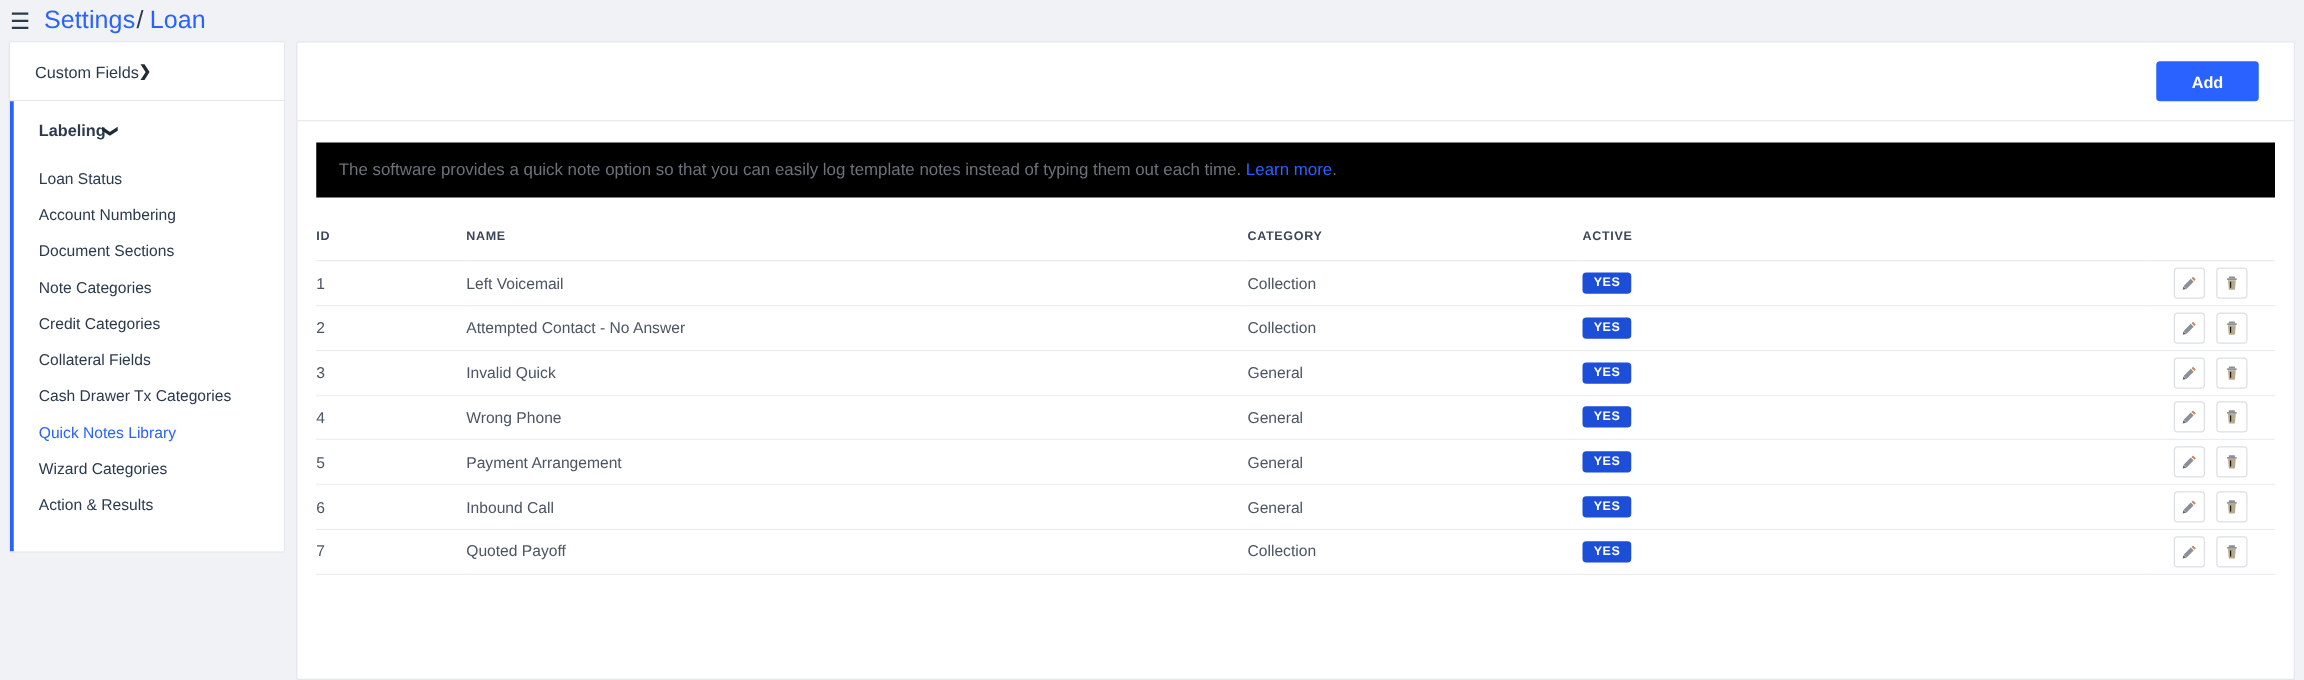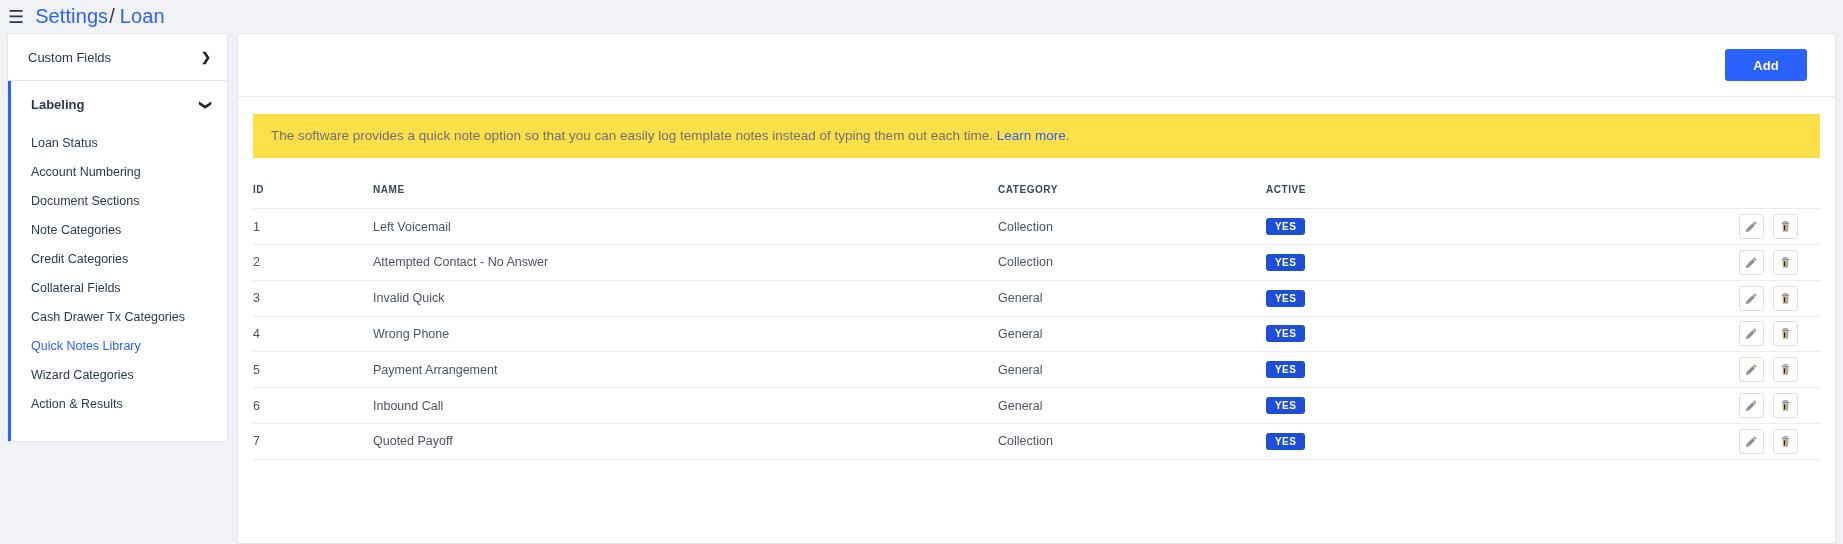--- a/index.html
+++ b/index.html
@@ -55,21 +55,21 @@
     border: 1px solid #e3e6eb;
     border-radius: 2px;
   }
   .side-section {
     background: #fff;
   }
   .side-head {
     height: 47px;
     display: flex;
     align-items: center;
-    justify-content: space-between;
+    justify-content: flex-start;
     padding: 0 16px 0 20px;
     border-bottom: 1px solid #e6e8ec;
     cursor: pointer;
   }
   .side-head-label {
     font-size: 13px;
     color: #2b3a4d;
   }
   .side-head.active {
     border-bottom: none;
@@ -124,21 +124,21 @@
     height: 32px;
     min-width: 82px;
     padding: 0 16px;
     font-size: 13px;
     font-weight: bold;
     font-family: "Liberation Sans", sans-serif;
     cursor: pointer;
   }
   .notice {
     margin: 17px 15px 0 15px;
-    background: #fde047;
+    background: #000000;
     padding: 14px 18px;
     font-size: 13.5px;
     color: #6c727c;
     line-height: 1.2;
   }
   .notice a { color: #2962ff; text-decoration: none; cursor: pointer; }
 
   
   table.grid {
     width: calc(100% - 30px);

